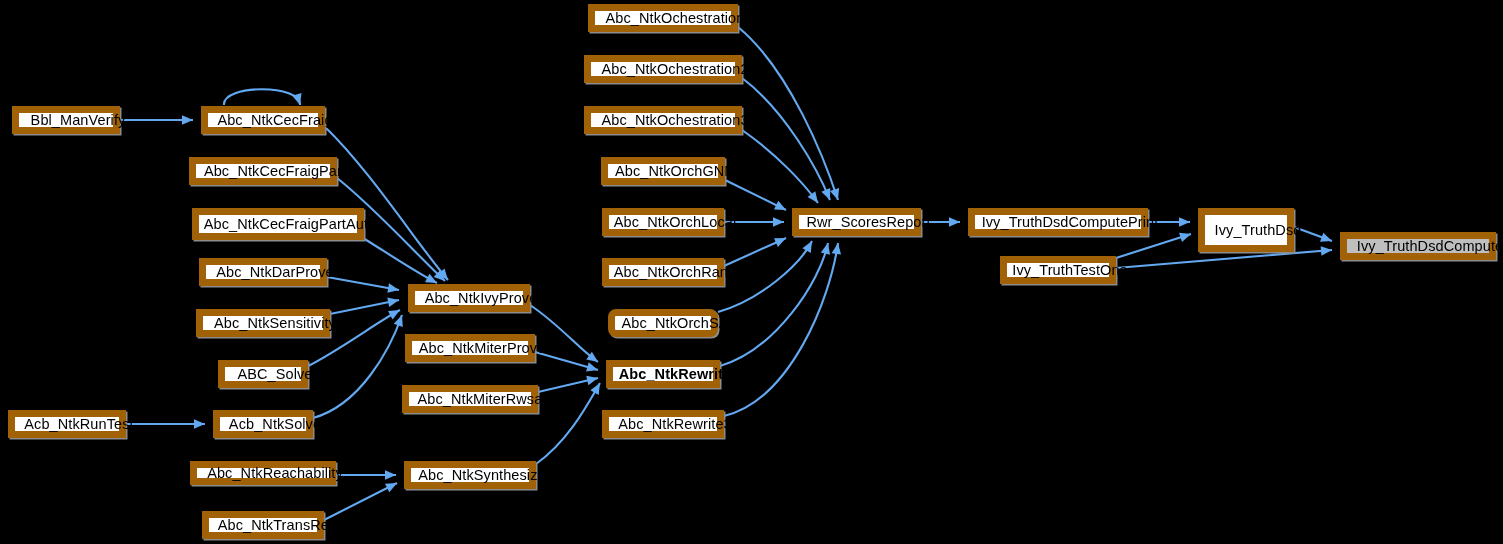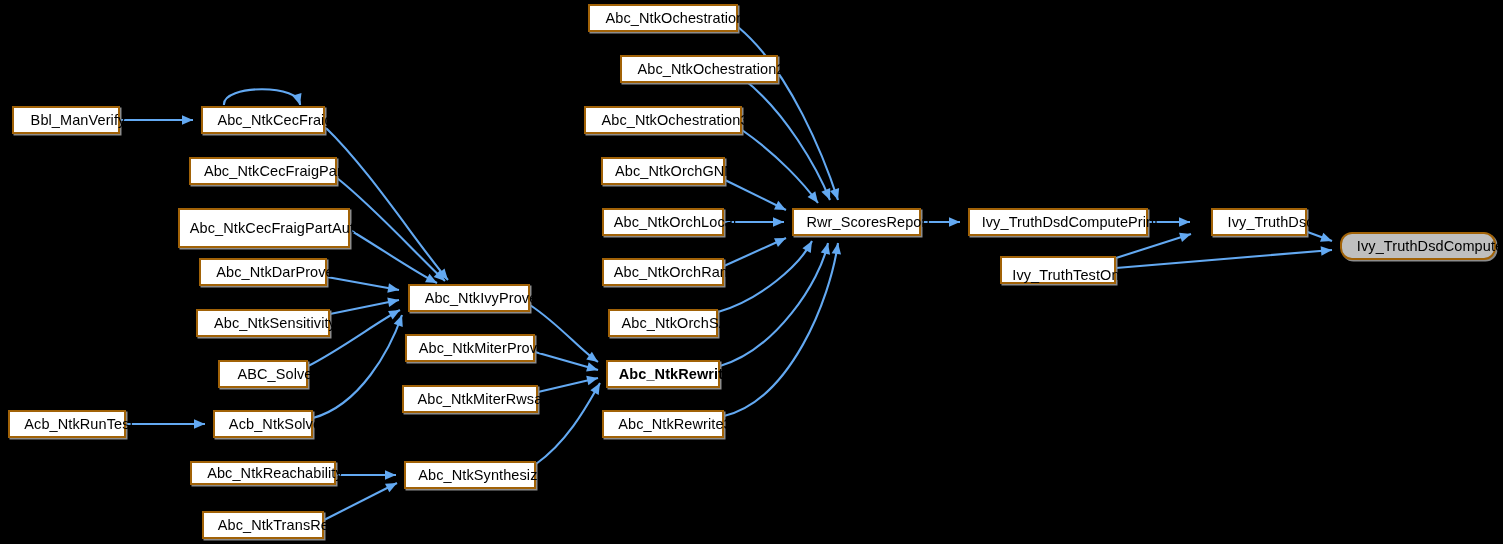--- a/index.html
+++ b/index.html
@@ -21,21 +21,21 @@
     left: 0;
     top: 0;
     width: 1503px;
     height: 544px;
     display: block;
   }
   .node-box {
     position: absolute;
     box-sizing: border-box;
     background: #ffffff;
-    border: 2px solid #a16207;
+    border: 7px solid #a16207;
     box-shadow: 1.5px 1.5px 0 0 #8c8c8c;
     display: flex;
     align-items: center;
     justify-content: center;
     color: #000000;
     font-family: "Liberation Sans", sans-serif;
     font-size: 14.5px;
     line-height: 1;
     letter-spacing: 0.1px;
     white-space: nowrap;
@@ -128,21 +128,21 @@
   <div id="node-layer">
       <div class="node-box" style="left: 12px; top: 106px; width: 108px; height: 28px;">
         <span class="node-label">Bbl_ManVerify</span>
       </div>
       <div class="node-box" style="left: 201px; top: 106px; width: 124px; height: 28px;">
         <span class="node-label">Abc_NtkCecFraig</span>
       </div>
       <div class="node-box" style="left: 189px; top: 157px; width: 148px; height: 28px;">
         <span class="node-label">Abc_NtkCecFraigPart</span>
       </div>
-      <div class="node-box" style="left: 178px; top: 208px; width: 172px; height: 40px;">
+      <div class="node-box" style="left: 192px; top: 208px; width: 172px; height: 32px;">
         <span class="node-label">Abc_NtkCecFraigPartAuto</span>
       </div>
       <div class="node-box" style="left: 199px; top: 258px; width: 128px; height: 28px;">
         <span class="node-label">Abc_NtkDarProve</span>
       </div>
       <div class="node-box" style="left: 196px; top: 309px; width: 134px; height: 28px;">
         <span class="node-label">Abc_NtkSensitivity</span>
       </div>
       <div class="node-box" style="left: 218px; top: 360px; width: 90px; height: 28px;">
         <span class="node-label">ABC_Solve</span>
@@ -167,53 +167,53 @@
       </div>
       <div class="node-box" style="left: 402px; top: 385px; width: 136px; height: 28px;">
         <span class="node-label">Abc_NtkMiterRwsat</span>
       </div>
       <div class="node-box" style="left: 404px; top: 461px; width: 132px; height: 28px; text-align: center;">
         <span class="node-label">Abc_NtkSynthesize</span>
       </div>
       <div class="node-box" style="left: 588px; top: 4px; width: 150px; height: 28px;">
         <span class="node-label">Abc_NtkOchestration</span>
       </div>
-      <div class="node-box" style="left: 584px; top: 55px; width: 158px; height: 28px; margin-left: 36px;">
+      <div class="node-box" style="left: 584px; top: 55px; width: 158px; height: 28px;">
         <span class="node-label">Abc_NtkOchestration2</span>
       </div>
       <div class="node-box" style="left: 584px; top: 106px; width: 158px; height: 28px;">
         <span class="node-label">Abc_NtkOchestration3</span>
       </div>
       <div class="node-box" style="left: 601px; top: 157px; width: 124px; height: 28px;">
         <span class="node-label">Abc_NtkOrchGNN</span>
       </div>
       <div class="node-box" style="left: 602px; top: 208px; width: 122px; height: 28px;">
         <span class="node-label">Abc_NtkOrchLocal</span>
       </div>
       <div class="node-box" style="left: 602px; top: 258px; width: 122px; height: 28px;">
         <span class="node-label">Abc_NtkOrchRand</span>
       </div>
-      <div class="node-box" style="left: 608px; top: 309px; width: 110px; height: 28px;">
+      <div class="node-box" style="left: 608px; top: 309px; width: 110px; height: 28px; border-radius: 8px;">
         <span class="node-label">Abc_NtkOrchSA</span>
       </div>
       <div class="node-box" style="left: 606px; top: 360px; width: 114px; height: 28px; font-weight: bold;">
         <span class="node-label">Abc_NtkRewrite</span>
       </div>
       <div class="node-box" style="left: 602px; top: 410px; width: 122px; height: 28px;">
         <span class="node-label">Abc_NtkRewrite3</span>
       </div>
       <div class="node-box" style="left: 792px; top: 208px; width: 129px; height: 28px;">
         <span class="node-label">Rwr_ScoresReport</span>
       </div>
       <div class="node-box" style="left: 968px; top: 208px; width: 180px; height: 28px; justify-content: center;">
         <span class="node-label">Ivy_TruthDsdComputePrint</span>
       </div>
       <div class="node-box" style="left: 1000px; top: 256px; width: 116px; height: 28px; align-items: flex-end;">
         <span class="node-label">Ivy_TruthTestOne</span>
       </div>
-      <div class="node-box" style="left: 1198px; top: 208px; width: 96px; height: 28px; margin-left: 13px;">
+      <div class="node-box" style="left: 1198px; top: 208px; width: 96px; height: 44px;">
         <span class="node-label">Ivy_TruthDsd</span>
       </div>
-      <div class="node-box highlighted" style="left: 1340px; top: 232px; width: 156px; height: 28px; border-radius: 12px;">
+      <div class="node-box highlighted" style="left: 1340px; top: 232px; width: 156px; height: 28px;">
         <span class="node-label">Ivy_TruthDsdCompute</span>
       </div>
     </div>
 </div>
 
 </body></html>

